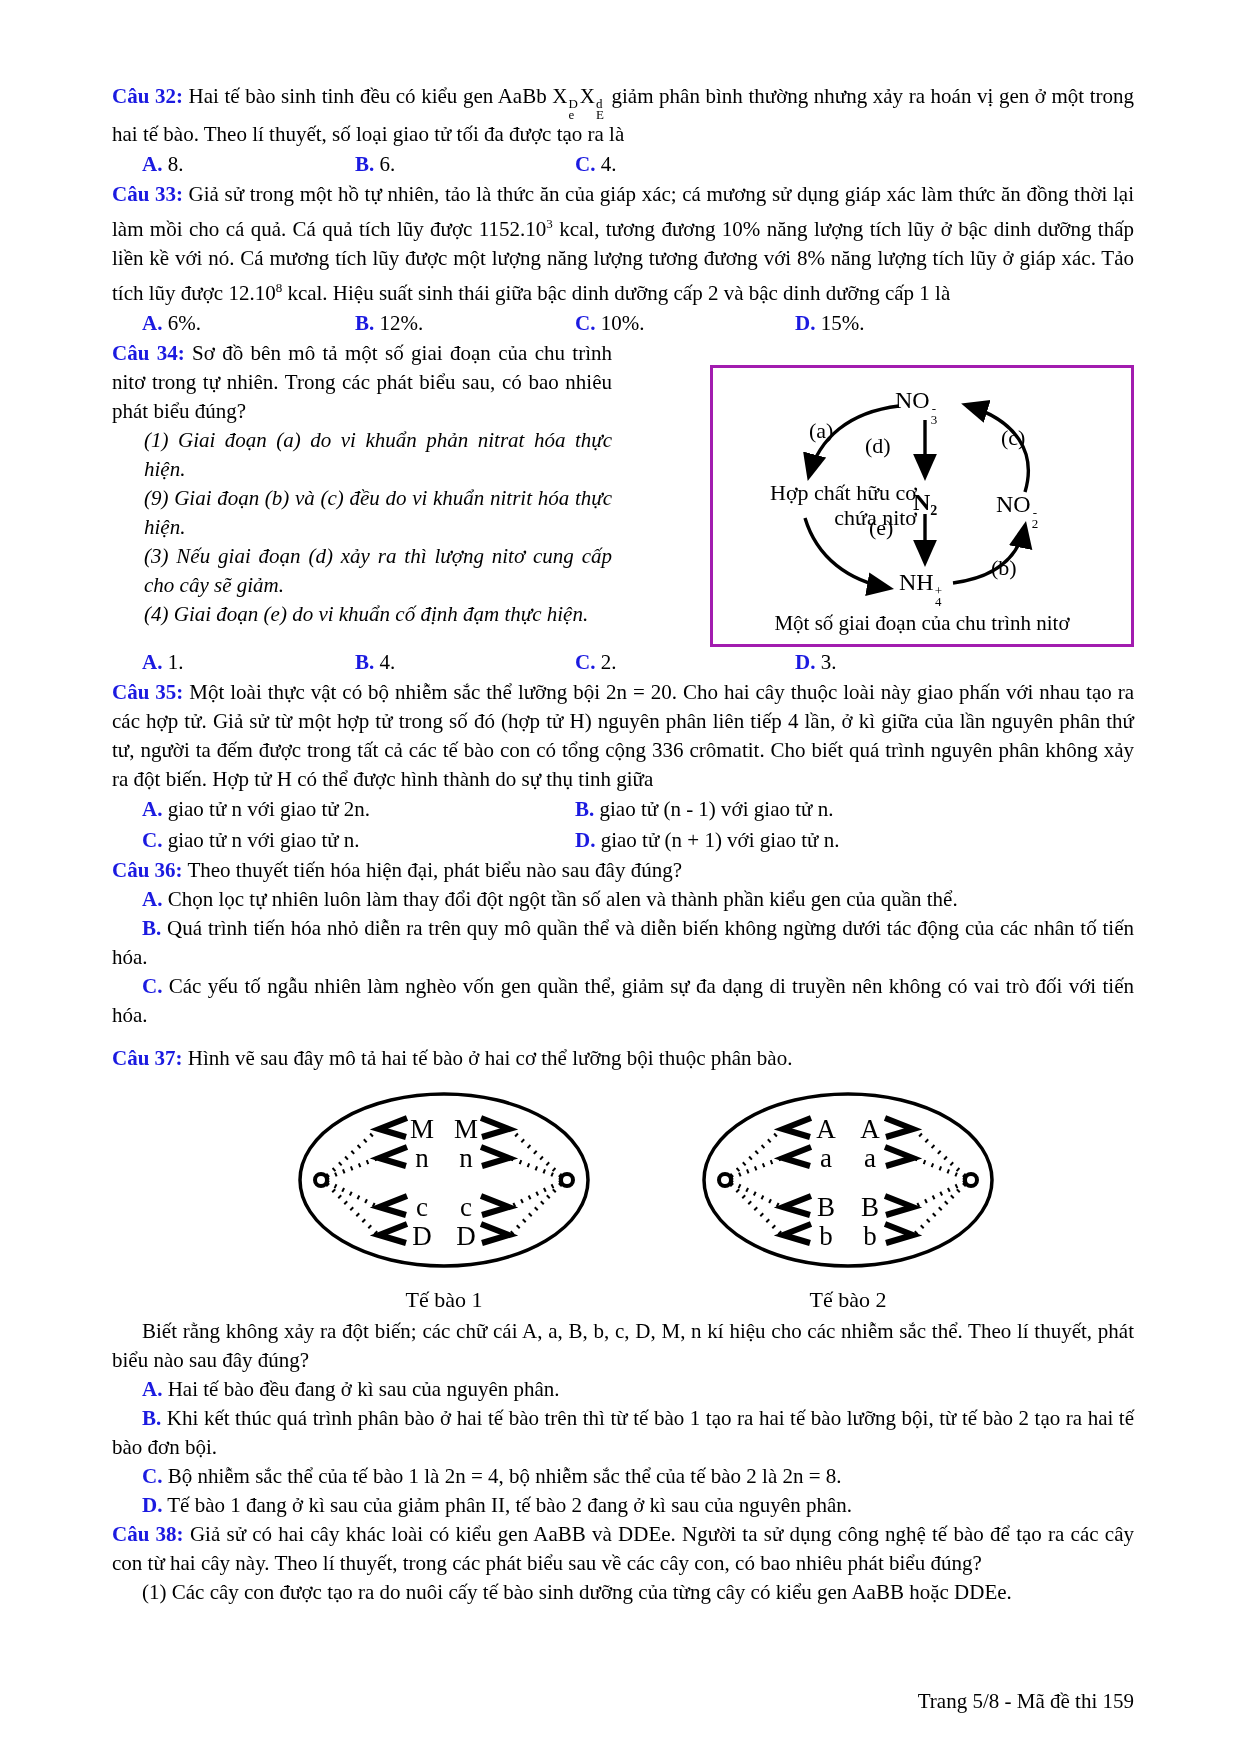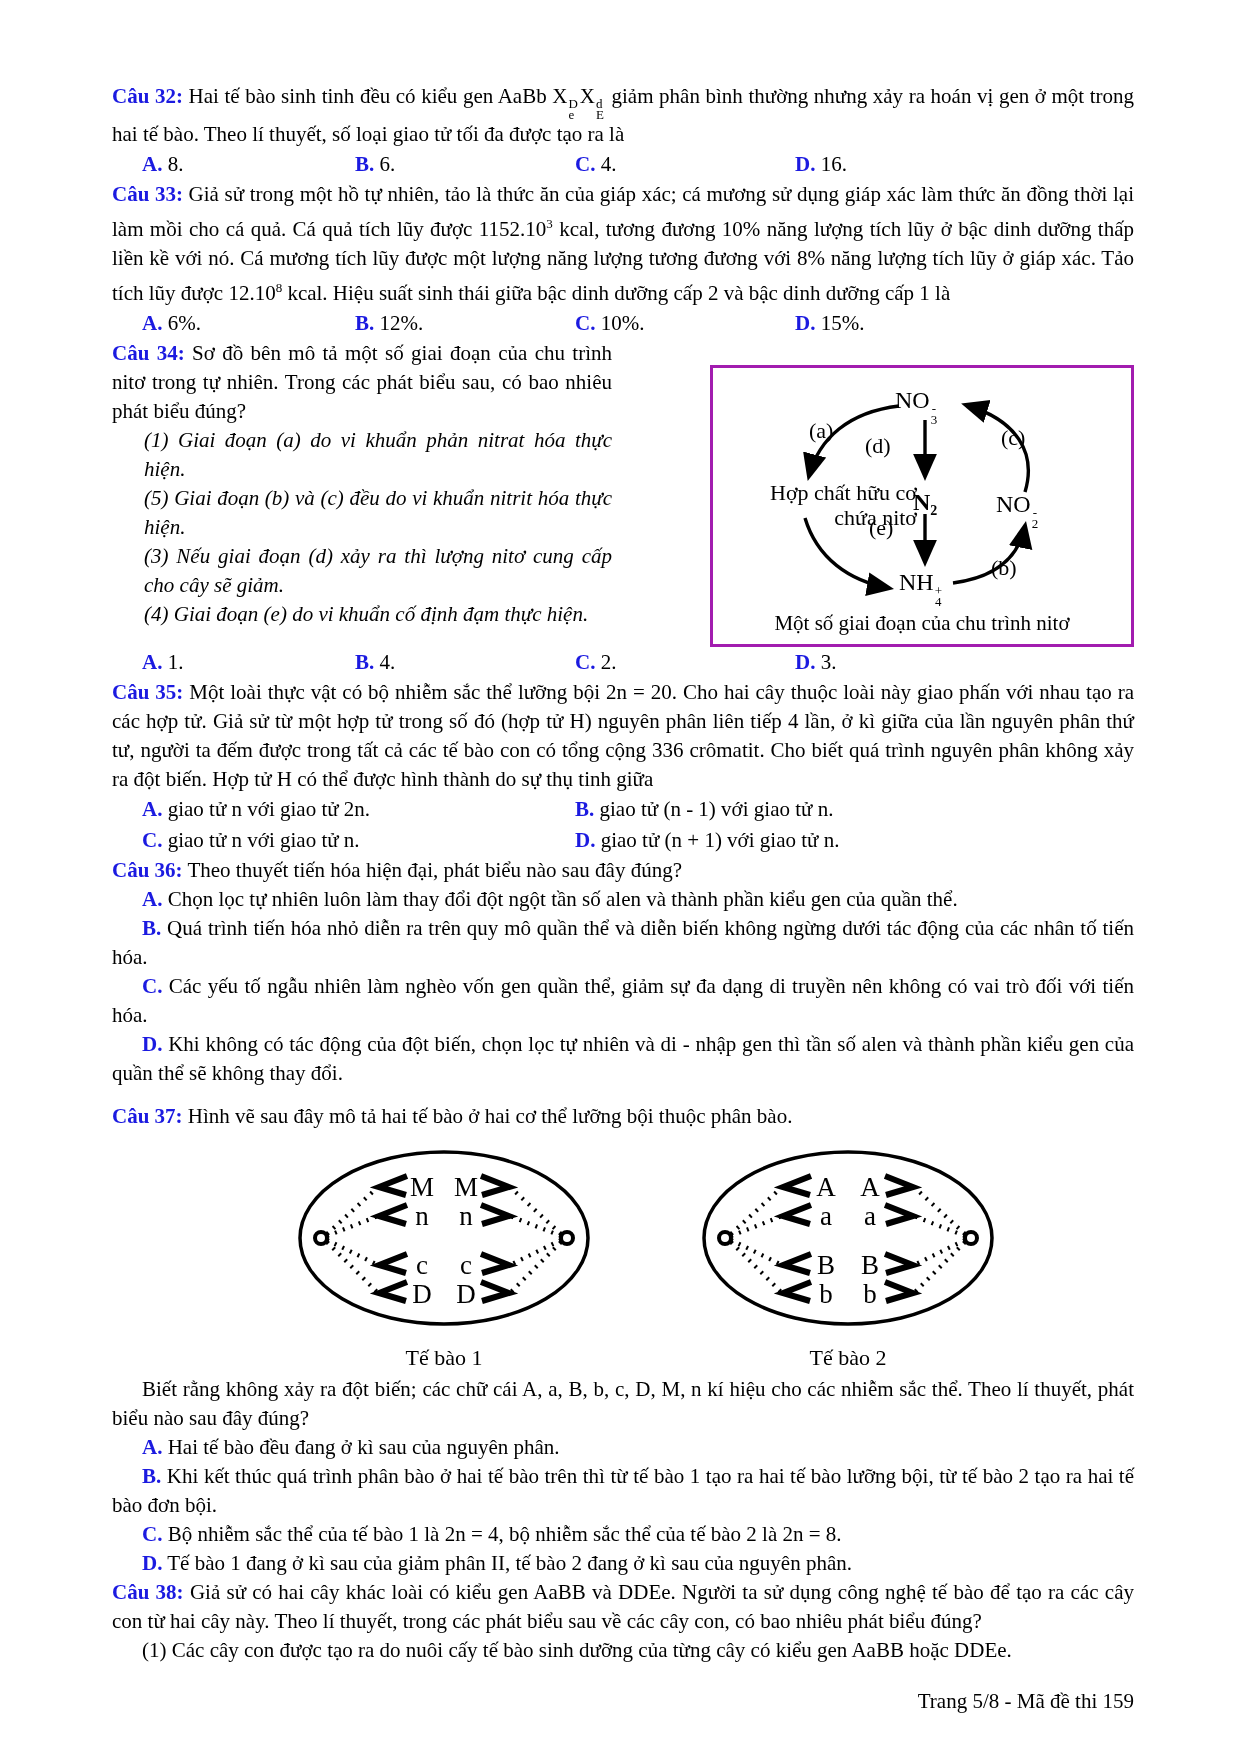--- a/index.html
+++ b/index.html
@@ -59,21 +59,20 @@
           </span><span>X</span><span class="supsub">
             <span>d</span>
             <span>E</span>
           </span></span>
       <span>giảm phân bình thường nhưng xảy ra hoán vị gen ở một trong hai tế bào. Theo lí thuyết, số loại giao tử tối đa được tạo ra là</span>
     </p>
     <div class="opts4">
       <span><b class="ol">A.</b> <span>8.</span></span>
       <span><b class="ol">B.</b> <span>6.</span></span>
       <span><b class="ol">C.</b> <span>4.</span></span>
-      <span><b class="ol">D.</b> <span>16.</span></span>
     </div>
   </section>
 
   <section>
     <p class="para">
       <span class="qlabel">Câu 33:</span>
       <span>Giả sử trong một hồ tự nhiên, tảo là thức ăn của giáp xác; cá mương sử dụng giáp xác làm thức ăn đồng thời lại làm mồi cho cá quả. Cá quả tích lũy được 1152.10</span><sup>3</sup>
       <span>kcal, tương đương 10% năng lượng tích lũy ở bậc dinh dưỡng thấp liền kề với nó. Cá mương tích lũy được một lượng năng lượng tương đương với 8% năng lượng tích lũy ở giáp xác. Tảo tích lũy được 12.10</span><sup>8</sup>
       <span>kcal. Hiệu suất sinh thái giữa bậc dinh dưỡng cấp 2 và bậc dinh dưỡng cấp 1 là</span>
     </p>
@@ -86,21 +85,21 @@
   </section>
 
   <section>
     <div class="q34row">
       <div class="q34left">
         <p class="para">
           <span class="qlabel">Câu 34:</span>
           <span>Sơ đồ bên mô tả một số giai đoạn của chu trình nitơ trong tự nhiên. Trong các phát biểu sau, có bao nhiêu phát biểu đúng?</span>
         </p>
         <p class="stmt">(1) Giai đoạn (a) do vi khuẩn phản nitrat hóa thực hiện.</p>
-        <p class="stmt">(5) Giai đoạn (b) và (c) đều do vi khuẩn nitrit hóa thực hiện.</p>
+        <p class="stmt">(9) Giai đoạn (b) và (c) đều do vi khuẩn nitrit hóa thực hiện.</p>
         <p class="stmt">(3) Nếu giai đoạn (d) xảy ra thì lượng nitơ cung cấp cho cây sẽ giảm.</p>
         <p class="stmt">(4) Giai đoạn (e) do vi khuẩn cố định đạm thực hiện.</p>
       </div>
       <div class="diagwrap">
         <div class="diagbox">
           <svg class="diagsvg" width="418" height="276" viewBox="0 0 418 276">
             <defs>
               <marker id="arr" markerWidth="9" markerHeight="8" refX="6.5" refY="3.5" orient="auto">
                 <path d="M0,0 L8,3.5 L0,7 z" fill="#000"></path>
               </marker>
@@ -159,21 +158,20 @@
   </section>
 
   <section>
     <p class="para">
       <span class="qlabel">Câu 36:</span>
       <span>Theo thuyết tiến hóa hiện đại, phát biểu nào sau đây đúng?</span>
     </p>
     <p class="optp"><b class="ol">A.</b> <span>Chọn lọc tự nhiên luôn làm thay đổi đột ngột tần số alen và thành phần kiểu gen của quần thể.</span></p>
     <p class="optp"><b class="ol">B.</b> <span>Quá trình tiến hóa nhỏ diễn ra trên quy mô quần thể và diễn biến không ngừng dưới tác động của các nhân tố tiến hóa.</span></p>
     <p class="optp"><b class="ol">C.</b> <span>Các yếu tố ngẫu nhiên làm nghèo vốn gen quần thể, giảm sự đa dạng di truyền nên không có vai trò đối với tiến hóa.</span></p>
-    <p class="optp"><b class="ol">D.</b> <span>Khi không có tác động của đột biến, chọn lọc tự nhiên và di - nhập gen thì tần số alen và thành phần kiểu gen của quần thể sẽ không thay đổi.</span></p>
   </section>
 
   <section class="sp36">
     <p class="para">
       <span class="qlabel">Câu 37:</span>
       <span>Hình vẽ sau đây mô tả hai tế bào ở hai cơ thể lưỡng bội thuộc phân bào.</span>
     </p>
 
     <div class="figrow">
 

